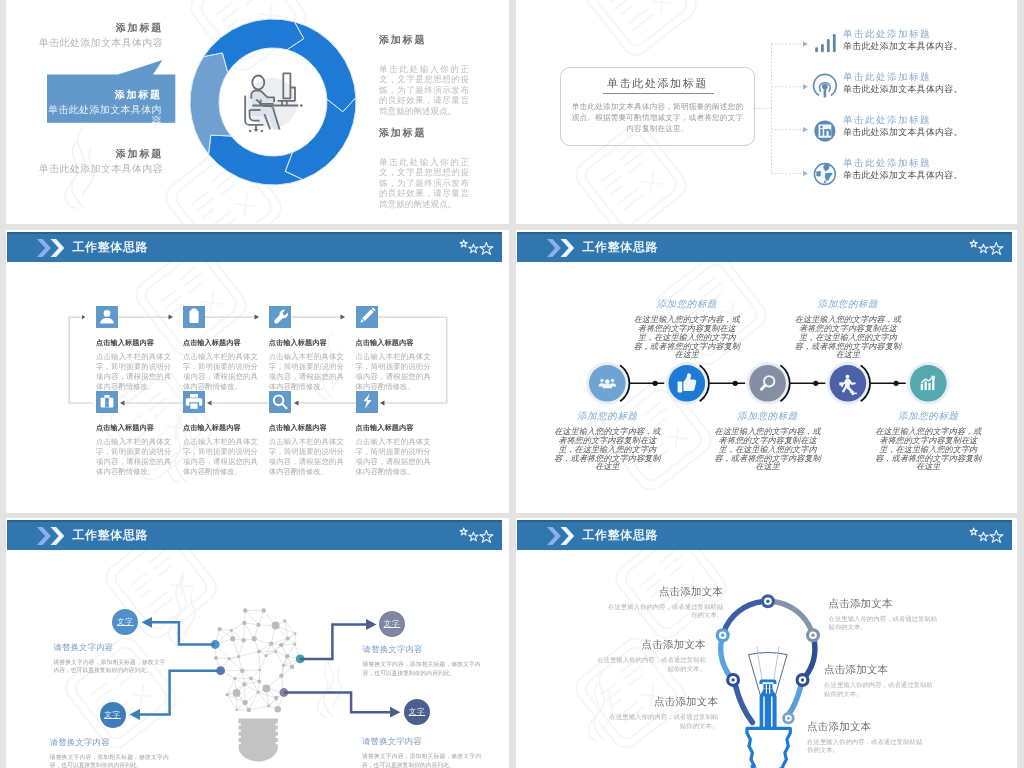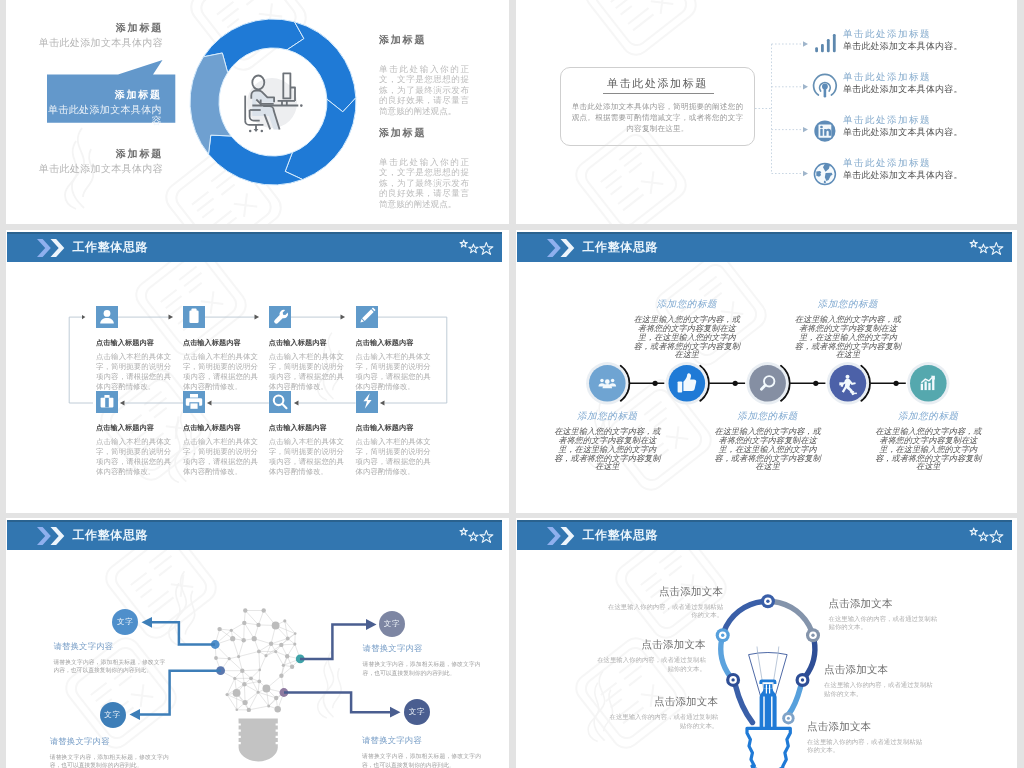--- a/index.html
+++ b/index.html
@@ -57,23 +57,23 @@
   
   .s4flow{position:absolute;left:0;top:-5px;}
   .s4txt{position:absolute;width:112px;text-align:center;font-style:italic;}
   .s4t{font-size:9.5px;color:#7EA8D0;letter-spacing:.6px;line-height:12px;}
   .s4b{font-size:8.2px;color:#555;line-height:8.85px;margin-top:5px;text-align:center;letter-spacing:-0.02px;}
   
   .s5lamp{position:absolute;left:205.8px;top:86px;}
   .s5conn{position:absolute;left:94px;top:87px;}
   .s5bub{position:absolute;width:26px;height:26px;border-radius:50%;
     display:flex;align-items:center;justify-content:center;
-    color:#f0f5fa;font-size:7.5px;letter-spacing:.8px;}
+    color:#f0f5fa;font-size:7.5px;letter-spacing:.8px;text-decoration:underline;}
   .s5txt{position:absolute;}
-  .s5t{font-size:8.4px;color:#7BA0C8;letter-spacing:.2px;line-height:11px;font-family:Liberation Mono, monospace;}
+  .s5t{font-size:8.4px;color:#7BA0C8;letter-spacing:.2px;line-height:11px;}
   .s5b{font-size:5.8px;color:#9e9e9e;line-height:8.8px;margin-top:5px;text-align:justify;text-align-last:left;}
   
   .s6bulb{position:absolute;left:0px;top:0px;}
   .s6txt{position:absolute;}
   .s6t{font-size:10.5px;color:#6e6e6e;letter-spacing:.2px;line-height:13px;}
   .s6b{font-size:6.4px;color:#b0b0b0;line-height:8.6px;margin-top:5px;}
   
   .hdr{position:absolute;left:1px;top:2.4px;width:495px;height:28px;background:#3276B0;
        border-top:2px solid #2a628f;box-sizing:content-box;}
   .hdr .chevs{position:absolute;left:23px;top:5px;}

